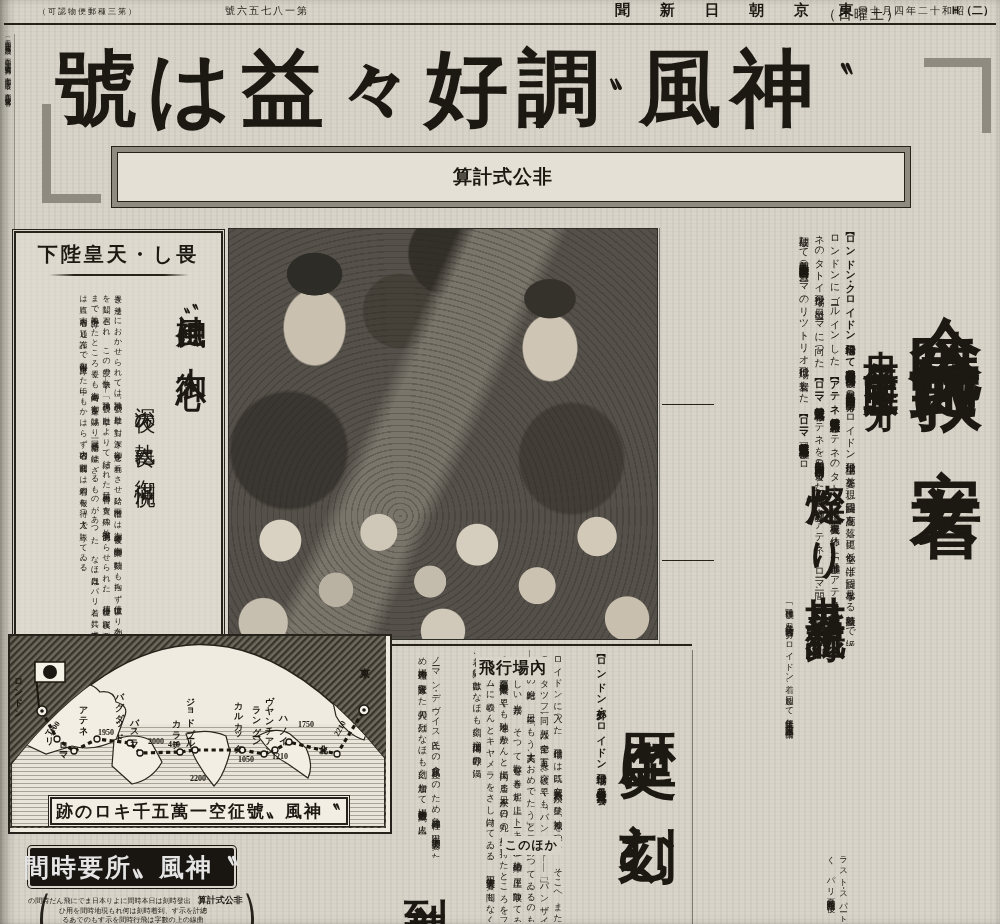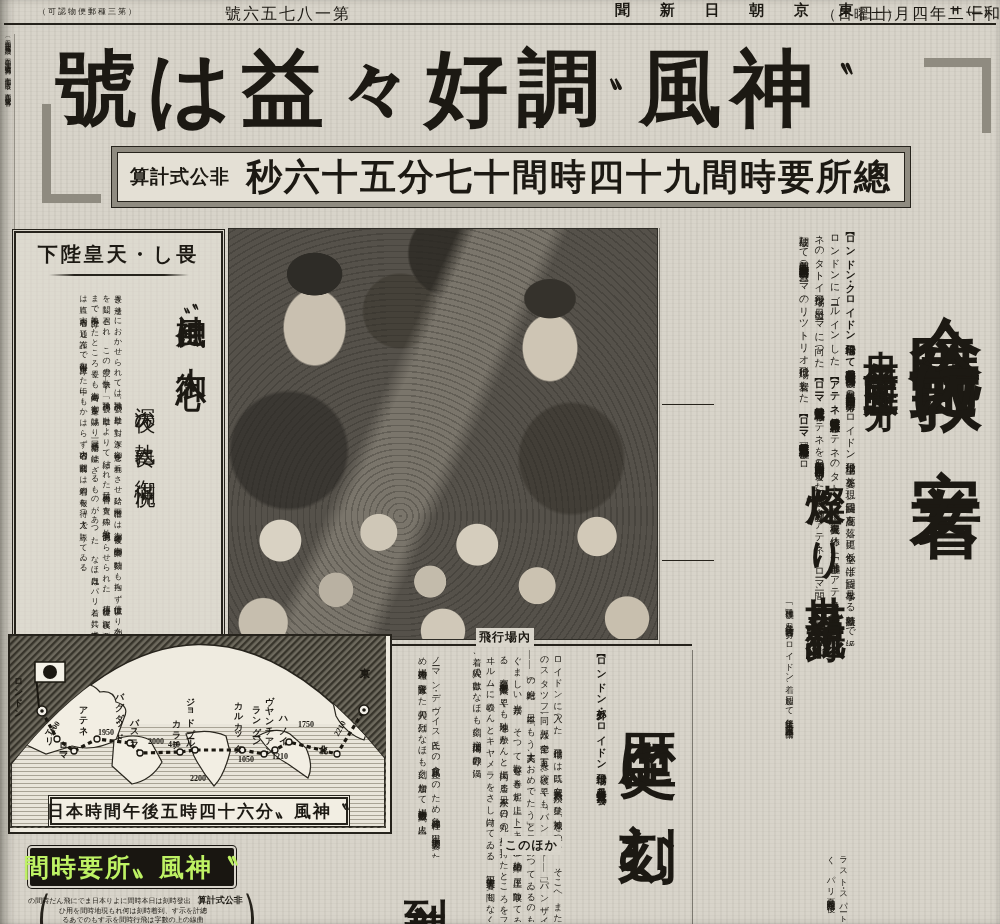--- a/index.html
+++ b/index.html
@@ -11,21 +11,21 @@
     font-family:"Liberation Serif","DejaVu Serif",serif;
     color:#1c1913;}
   .page::after{content:"";position:absolute;inset:0;pointer-events:none;
     box-shadow:inset 10px 0 14px -8px rgba(30,28,22,.6), inset -4px 0 8px -6px rgba(30,28,22,.35);}
   .abs{position:absolute;}
   .v{writing-mode:vertical-rl;}
   .b{font-weight:bold;}
   .rule{background:#26231c;}
   .tinycol{font-size:8px;line-height:11.5px;letter-spacing:1px;overflow:hidden;text-align:justify;}
   
-  .mh{font-size:16px;letter-spacing:2px;white-space:nowrap;}
+  .mh{font-size:10px;letter-spacing:2px;white-space:nowrap;}
   
   .headline{font-size:83px;font-weight:bold;letter-spacing:9px;white-space:nowrap;
     font-family:"Liberation Serif","DejaVu Serif",serif;}
   .headline .q{font-size:30px;vertical-align:30px;letter-spacing:0;}
   .bracket{position:absolute;}
   
   .subbox{display:flex;align-items:center;justify-content:center;
     border:5px solid #8f8b80;box-shadow:0 0 0 1px #26231c, inset 0 0 0 1px #26231c;
     background:#e4e0d5;}
   .subbox .note{font-size:19px;font-weight:bold;margin-right:16px;letter-spacing:1px;}
@@ -40,21 +40,21 @@
   .rb .tag{font-weight:bold;}
   .rb .t{margin-inline-end:9px;}
   
   .map{border:2px solid #26231c;background:#efebe0;}
   .maplbl{position:absolute;font-size:9px;line-height:9.5px;font-weight:bold;letter-spacing:0;white-space:nowrap;}
   .mapnum{position:absolute;font-size:8px;font-weight:bold;letter-spacing:0;}
   .mapcap{position:absolute;display:flex;align-items:center;justify-content:center;
     border:2px solid #26231c;box-shadow:0 0 0 1px #efebe0,0 0 0 2px #26231c;background:#f2eee3;
     font-size:17px;font-weight:bold;letter-spacing:2px;white-space:nowrap;}
   
-  .tbbar{display:flex;align-items:center;justify-content:center;background:#191611;color:#bef264;
+  .tbbar{display:flex;align-items:center;justify-content:center;background:#191611;color:#e5e5e5;
     font-size:25px;font-weight:bold;letter-spacing:2px;border-radius:2px;
     box-shadow:0 0 0 2px #d8d4ca,0 0 0 3px #191611;white-space:nowrap;}
   .tbl{font-size:7px;line-height:9.5px;text-align:center;white-space:nowrap;}
   .paren{font-size:40px;transform:scaleY(1.55);color:#26231c;}
   
   .photo{border:1px solid #2f2d27;
     background-color:#55514a;
     background-image:
       radial-gradient(ellipse 44px 34px at 20% 11%, #2e2c27 0 62%, rgba(0,0,0,0) 64%),
       radial-gradient(ellipse 52px 64px at 20% 24%, #c9c0b0 0 58%, rgba(0,0,0,0) 61%),
@@ -93,21 +93,20 @@
 
   <div class="abs v tinycol" style="left:1px;top:34px;width:13px;height:580px;font-size:6.5px;line-height:12px;border-right:1px solid rgba(60,56,46,.4);">（面二第）報電外海續　（面三第）記手上機號風神　（面七第）況市取　（面八第）報彙省各</div>
 
   <div class="abs headline" style="left:55px;top:34px;"><span>號は益々好調</span><span class="q">〟</span><span>風神</span><span class="q">〝</span></div>
 
   <div class="bracket" style="left:42px;top:104px;width:50px;height:90px;border-left:9px solid #8f8b80;border-bottom:9px solid #8f8b80;"></div>
   <div class="bracket" style="left:924px;top:58px;width:58px;height:66px;border-right:9px solid #8f8b80;border-top:9px solid #8f8b80;"></div>
 
   <div class="abs subbox" style="left:112px;top:147px;width:788px;height:50px;">
     <span class="note">算計式公非</span>
-    <span class="main">秒六十五分七十間時四十九間時要所總</span>
   </div>
 
   <div class="abs leftbox" style="left:14px;top:231px;width:205px;height:414px;">
     <div class="hd">下陛皇天・し畏</div>
     <div class="div"></div>
     <div class="abs v b" style="right:10px;top:58px;font-size:30px;letter-spacing:6px;"><span class="vq">〝</span><span>神風</span><span class="vq">〟</span><span>に大御心</span></div>
     <div class="abs v" style="right:62px;top:158px;font-size:21px;letter-spacing:4px;">深夜の執奏に御滿悦</div>
     <div class="abs v tinycol" style="left:7px;top:56px;width:100px;height:348px;">畏き邊りにおかせられては「神風」號の壯擧に對し深き御軫念を垂れさせ給ひ兩陛下には御夕餐後の御團欒の時刻にも拘らず侍從職より刻々の情報を聞し召され、この度の快擧——「神風」號の壯擧によりて結ばれた日英親善の實を殊の外御滿悦あらせられた、徳川侍從は深夜に至るまで執奏申上げたところ畏くも御嘉尚の御言葉を賜はり一同感激措く能はざるものがあつた、なほ九日はパリ着と共に本社では直に宮内省を通じ謹んで御報告申上げた中にもかゝはらず宮内省の玄關前には到着の報を待つ人々で賑うてゐる</div>
   </div>
 
@@ -128,21 +127,21 @@
   <div class="abs v b" style="left:798px;top:452px;font-size:40px;letter-spacing:7px;">燦たり世界新記録！</div>
   <div class="abs v tinycol" style="left:770px;top:600px;width:26px;height:300px;font-size:8.5px;line-height:12.5px;">「神風」號は九日午後三時廿四分クロイドン着、旋回して午後三時三十分（日本時間十日）</div>
   <div class="abs v tinycol" style="left:802px;top:850px;width:48px;height:72px;font-size:8.5px;line-height:12.5px;">ラスト・スパート物凄く　パリ夏季時間九日午後</div>
 
   <div class="abs rule" style="left:252px;top:644px;width:440px;height:2px;"></div>
   <div class="abs" style="left:692px;top:650px;width:1px;height:274px;background:rgba(50,46,38,.55);"></div>
 
   <div class="abs v b" style="left:608px;top:686px;font-size:58px;letter-spacing:8px;">歴史に刻む</div>
   <div class="abs v b tinycol" style="left:568px;top:650px;width:40px;height:200px;font-size:10px;line-height:13px;font-weight:bold;">【ロンドン郊外・クロイドン飛行場　香月特派員九日發】</div>
   <div class="abs v tinycol" style="left:446px;top:650px;width:118px;height:272px;font-size:9px;line-height:13.5px;">ロイドンに入つた、飛行場には既に在留邦人約百人が集ひ「神風」を待つて、そこへまた大使館のスタツフ一同、邦人は全部で五百人を突破、早くも「バンザイ——」「バンザイ——」の絶叫だ、日本に「もう大丈夫、おめでたう」と云ひあつてゐるのも涙ぐましい光景だ、そつて歡聲を卷き起す上にトーキー撮影班は格納庫の屋上に陣取つてゐる、寫眞班記者數十人は早くも陣地を敷かんと場内に居る日本人が日の丸の小旗を持つたところをフヰルムに収めんとキヤメラをさし向けてゐる、福田大使夫妻も間もなく到着、繰人の數はなほも刻々に増加場内は歡呼の渦に</div>
-  <div class="abs b" style="left:476px;top:628px;font-size:12px;background:#d8d4ca;padding:1px 3px;letter-spacing:1px;">飛行場內</div>
+  <div class="abs b" style="left:476px;top:657px;font-size:16px;background:#d8d4ca;padding:1px 3px;letter-spacing:1px;">飛行場內</div>
   <div class="abs b" style="left:502px;top:836px;font-size:12px;background:#d8d4ca;padding:1px 3px;letter-spacing:1px;">このほか</div>
   <div class="abs v b" style="left:396px;top:864px;font-size:44px;letter-spacing:5px;">到着</div>
   <div class="abs v tinycol" style="left:392px;top:650px;width:50px;height:208px;font-size:9px;line-height:13.5px;">ノーマン・デヴイス氏との會見取止めのため急遽歸任の福田大使夫妻のため場内整理の警官隊にたゞ邦人の列はなほも刻々に増加して場内無慮數萬の人出に</div>
 
   <div class="abs map" style="left:8px;top:634px;width:380px;height:196px;">
     <svg width="376" height="192" viewBox="0 0 376 192">
       <defs>
         <pattern id="hx" width="5" height="5" patternUnits="userSpaceOnUse" patternTransform="rotate(45)">
           <rect width="5" height="5" fill="#6e6a5e"></rect>
             <rect width="2.4" height="5" fill="#37342b"></rect>
@@ -205,21 +204,21 @@
     <div class="maplbl v" style="left:350px;top:24px;font-size:10px;">東京</div>
     <div class="mapnum" style="left:36px;top:88px;transform:rotate(-55deg);">1100</div>
     <div class="mapnum" style="left:88px;top:92px;">1950</div>
     <div class="mapnum" style="left:110px;top:104px;margin-left:48px;">410</div>
     <div class="mapnum" style="left:138px;top:101px;">2000</div>
     <div class="mapnum" style="left:180px;top:118px;margin-top:20px;">2200</div>
     <div class="mapnum" style="left:228px;top:119px;">1050</div>
     <div class="mapnum" style="left:262px;top:116px;">1210</div>
     <div class="mapnum" style="left:288px;top:84px;">1750</div>
     <div class="mapnum" style="left:322px;top:88px;transform:rotate(-60deg);">2210</div>
-    <div class="mapcap" style="left:40px;top:161px;width:294px;height:24px;">日本時間午後五時四十六分〟風神〝</div>
+    <div class="mapcap" style="left:40px;top:161px;width:294px;height:24px;">跡のロキ千五萬一空征號〟風神〝</div>
   </div>
 
   <div class="abs" style="left:14px;top:840px;width:240px;height:84px;">
     <div class="abs tbbar" style="left:16px;top:8px;width:204px;height:38px;">間時要所〟風神〝</div>
     <div class="abs paren" style="left:0px;top:48px;">（</div>
     <div class="abs paren" style="left:226px;top:48px;">）</div>
     <div class="abs" style="left:14px;top:56px;width:210px;">
       <div class="tbl"><span>の間時だん飛にでま日本りよに間時本日は刻時發出</span>　<span class="b" style="font-size:9px;">算計式公非</span></div>
       <div class="tbl">ひ用を間時地現もれ何は刻時着到、す示を計總</div>
       <div class="tbl">るあでのもす示を間時行飛は字數の上の線曲</div>

